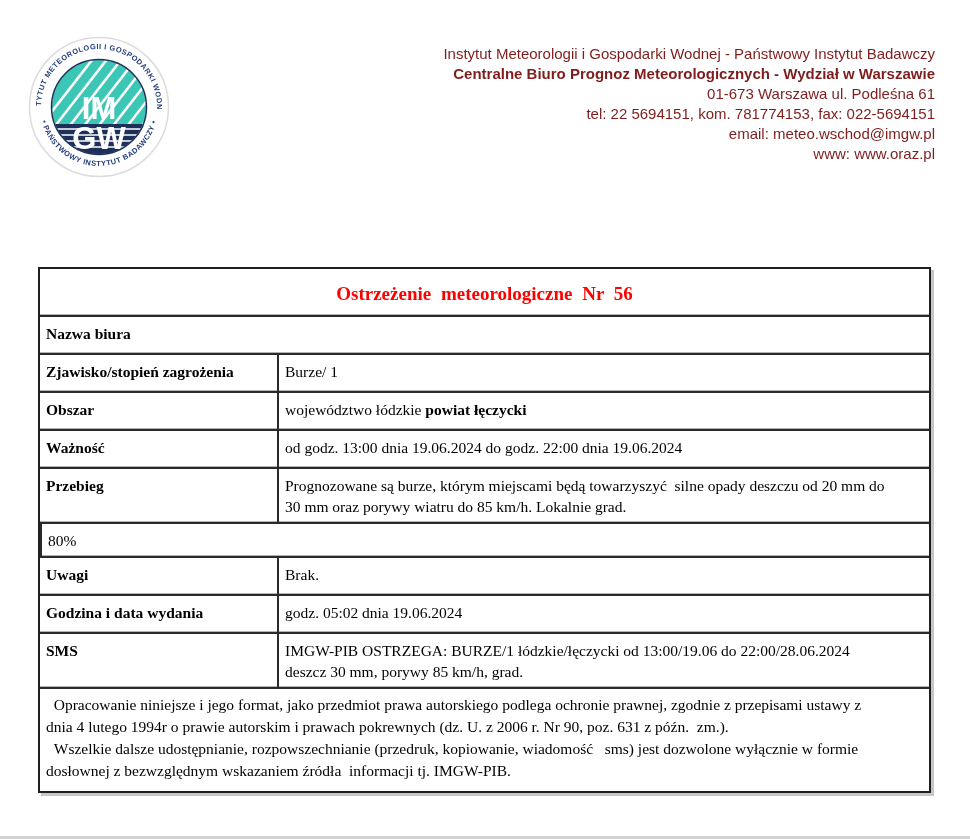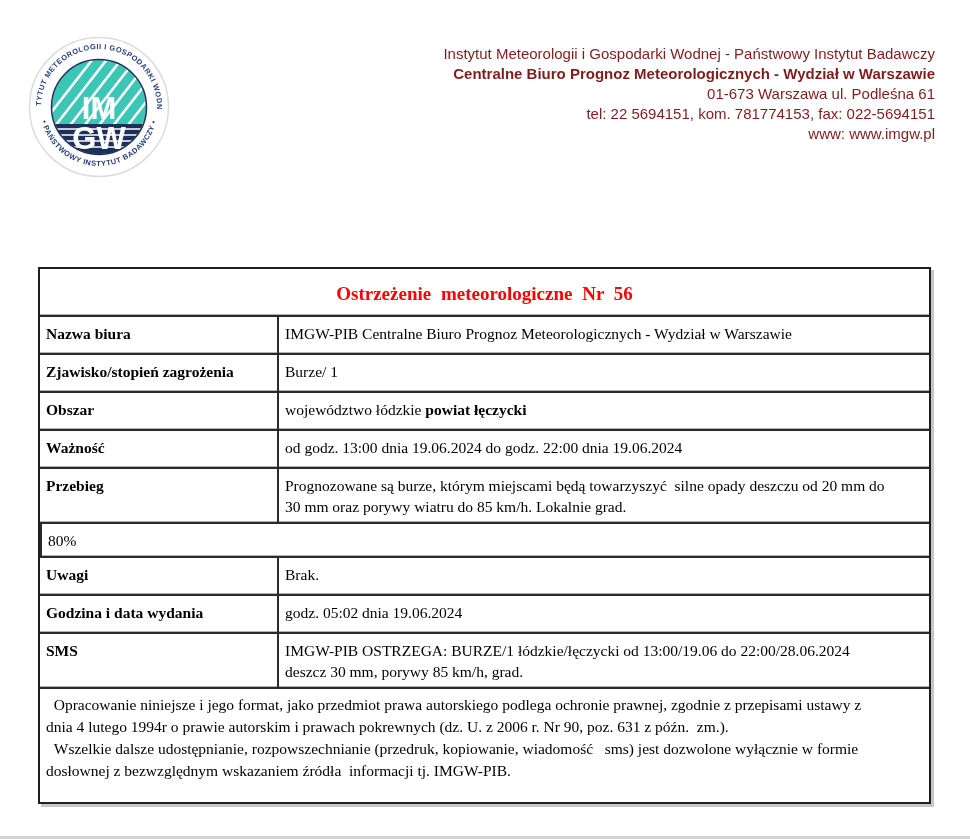--- a/index.html
+++ b/index.html
@@ -70,21 +70,21 @@
     flex: 1;
     border-left: 2px solid #2a2a2a;
     padding: 6px 8px 5px 6px;
     line-height: 21px;
     white-space: pre-wrap;
   }
   .tvalue .b { font-weight: bold; }
   .wt-footer {
     border-top: 2px solid #2a2a2a;
     box-shadow: 0 -1px 0 #b3b3b3;
-    padding: 5px 8px 20px 6px;
+    padding: 5px 8px 9px 6px;
     line-height: 22px;
     white-space: pre-wrap;
   }
 
   
   .bottom-bar {
     position: absolute;
     left: 0;
     bottom: 0;
     width: 100%;
@@ -141,29 +141,29 @@
         <textPath href="#arcBottom" startOffset="50%" text-anchor="middle">• PAŃSTWOWY INSTYTUT BADAWCZY •</textPath>
       </text>
     </svg>
   </div>
 
   <div class="org-block" style="color: #7f1d1d;">
     <div>Instytut Meteorologii i Gospodarki Wodnej - Państwowy Instytut Badawczy</div>
     <div class="bold">Centralne Biuro Prognoz Meteorologicznych - Wydział w Warszawie</div>
     <div>01-673 Warszawa ul. Podleśna   61</div>
     <div>tel: 22 5694151, kom. 781774153, fax: 022-5694151</div>
-    <div>www: www.imgw.pl</div>
+    <div>email: meteo.wschod@imgw.pl</div>
+    <div>www: www.oraz.pl</div>
   </div>
 
   <div class="warning-table">
     <div class="wt-title" style="color: rgb(255, 0, 0);">Ostrzeżenie meteorologiczne Nr 56</div>
     <div>
         <div class="trow">
           <div class="tlabel">Nazwa biura</div>
-          <div class="tvalue"><span>IMGW-PIB Centralne Biuro Prognoz Meteorologicznych - Wydział w Warszawie</span></div>
         </div>
         <div class="trow">
           <div class="tlabel">Zjawisko/stopień zagrożenia</div>
           <div class="tvalue"><span>Burze/ 1</span></div>
         </div>
         <div class="trow">
           <div class="tlabel">Obszar</div>
           <div class="tvalue"><span>województwo łódzkie </span><span class="b">powiat łęczycki</span></div>
         </div>
         <div class="trow">

